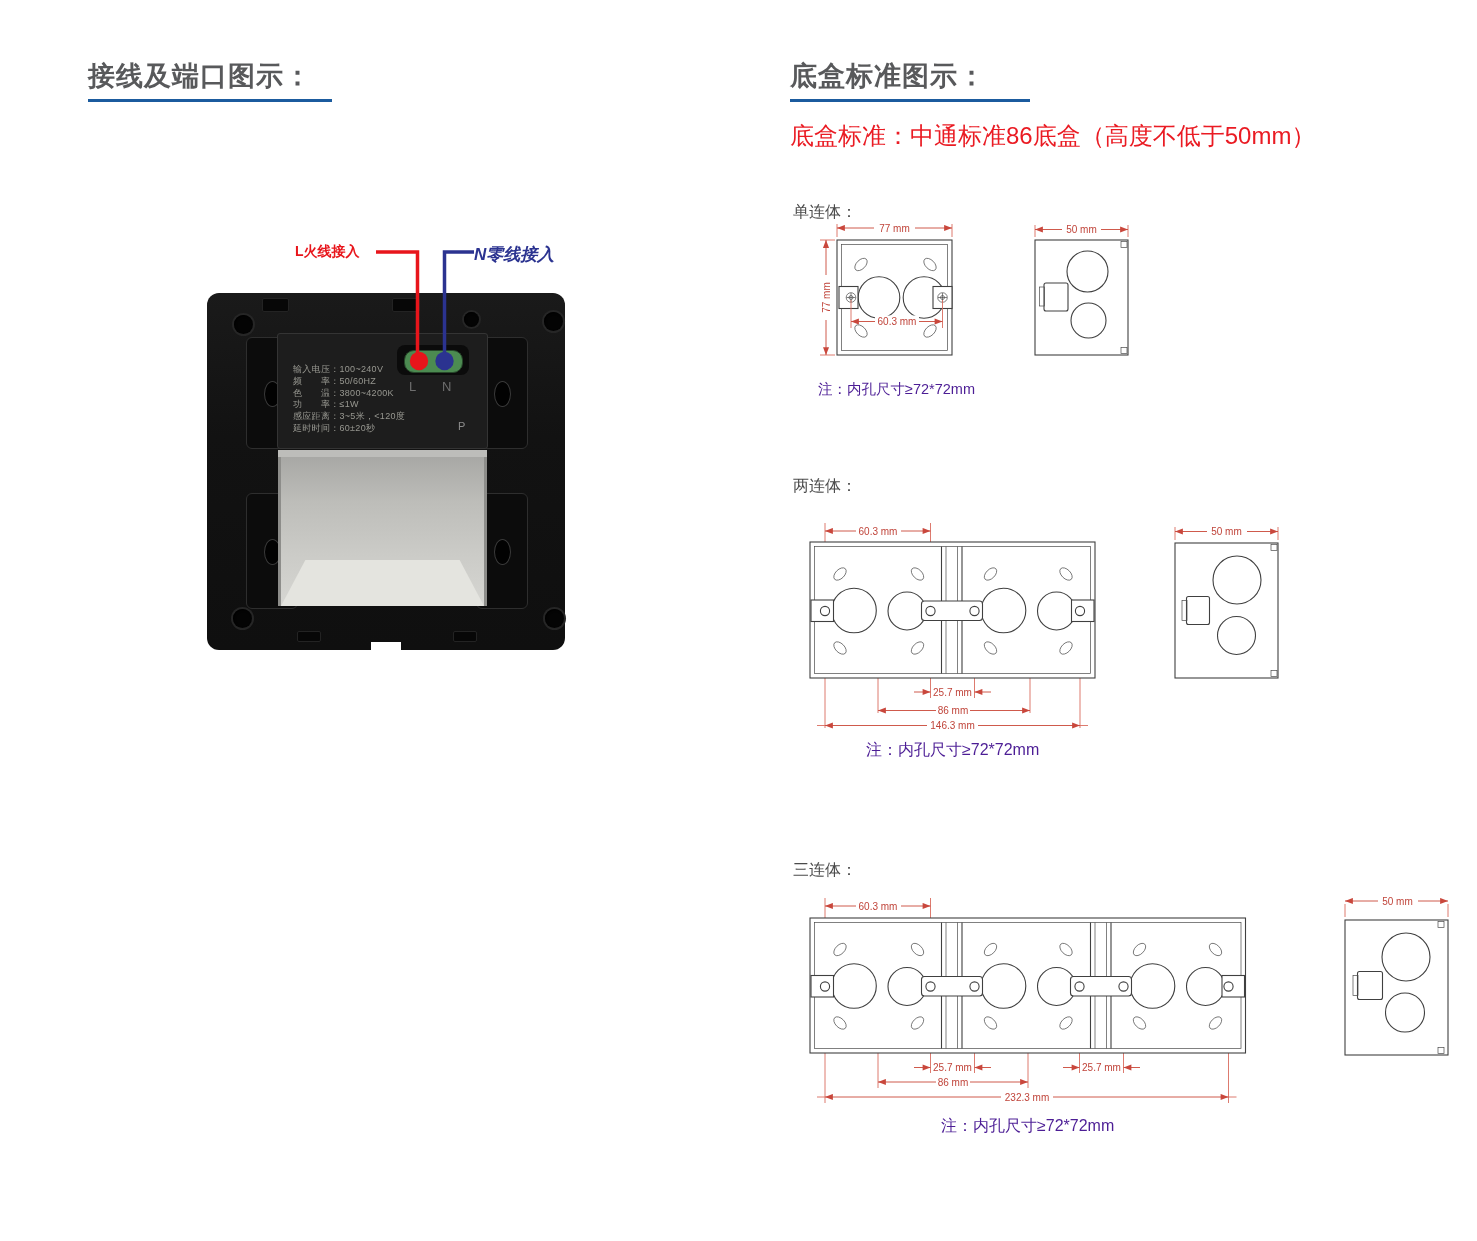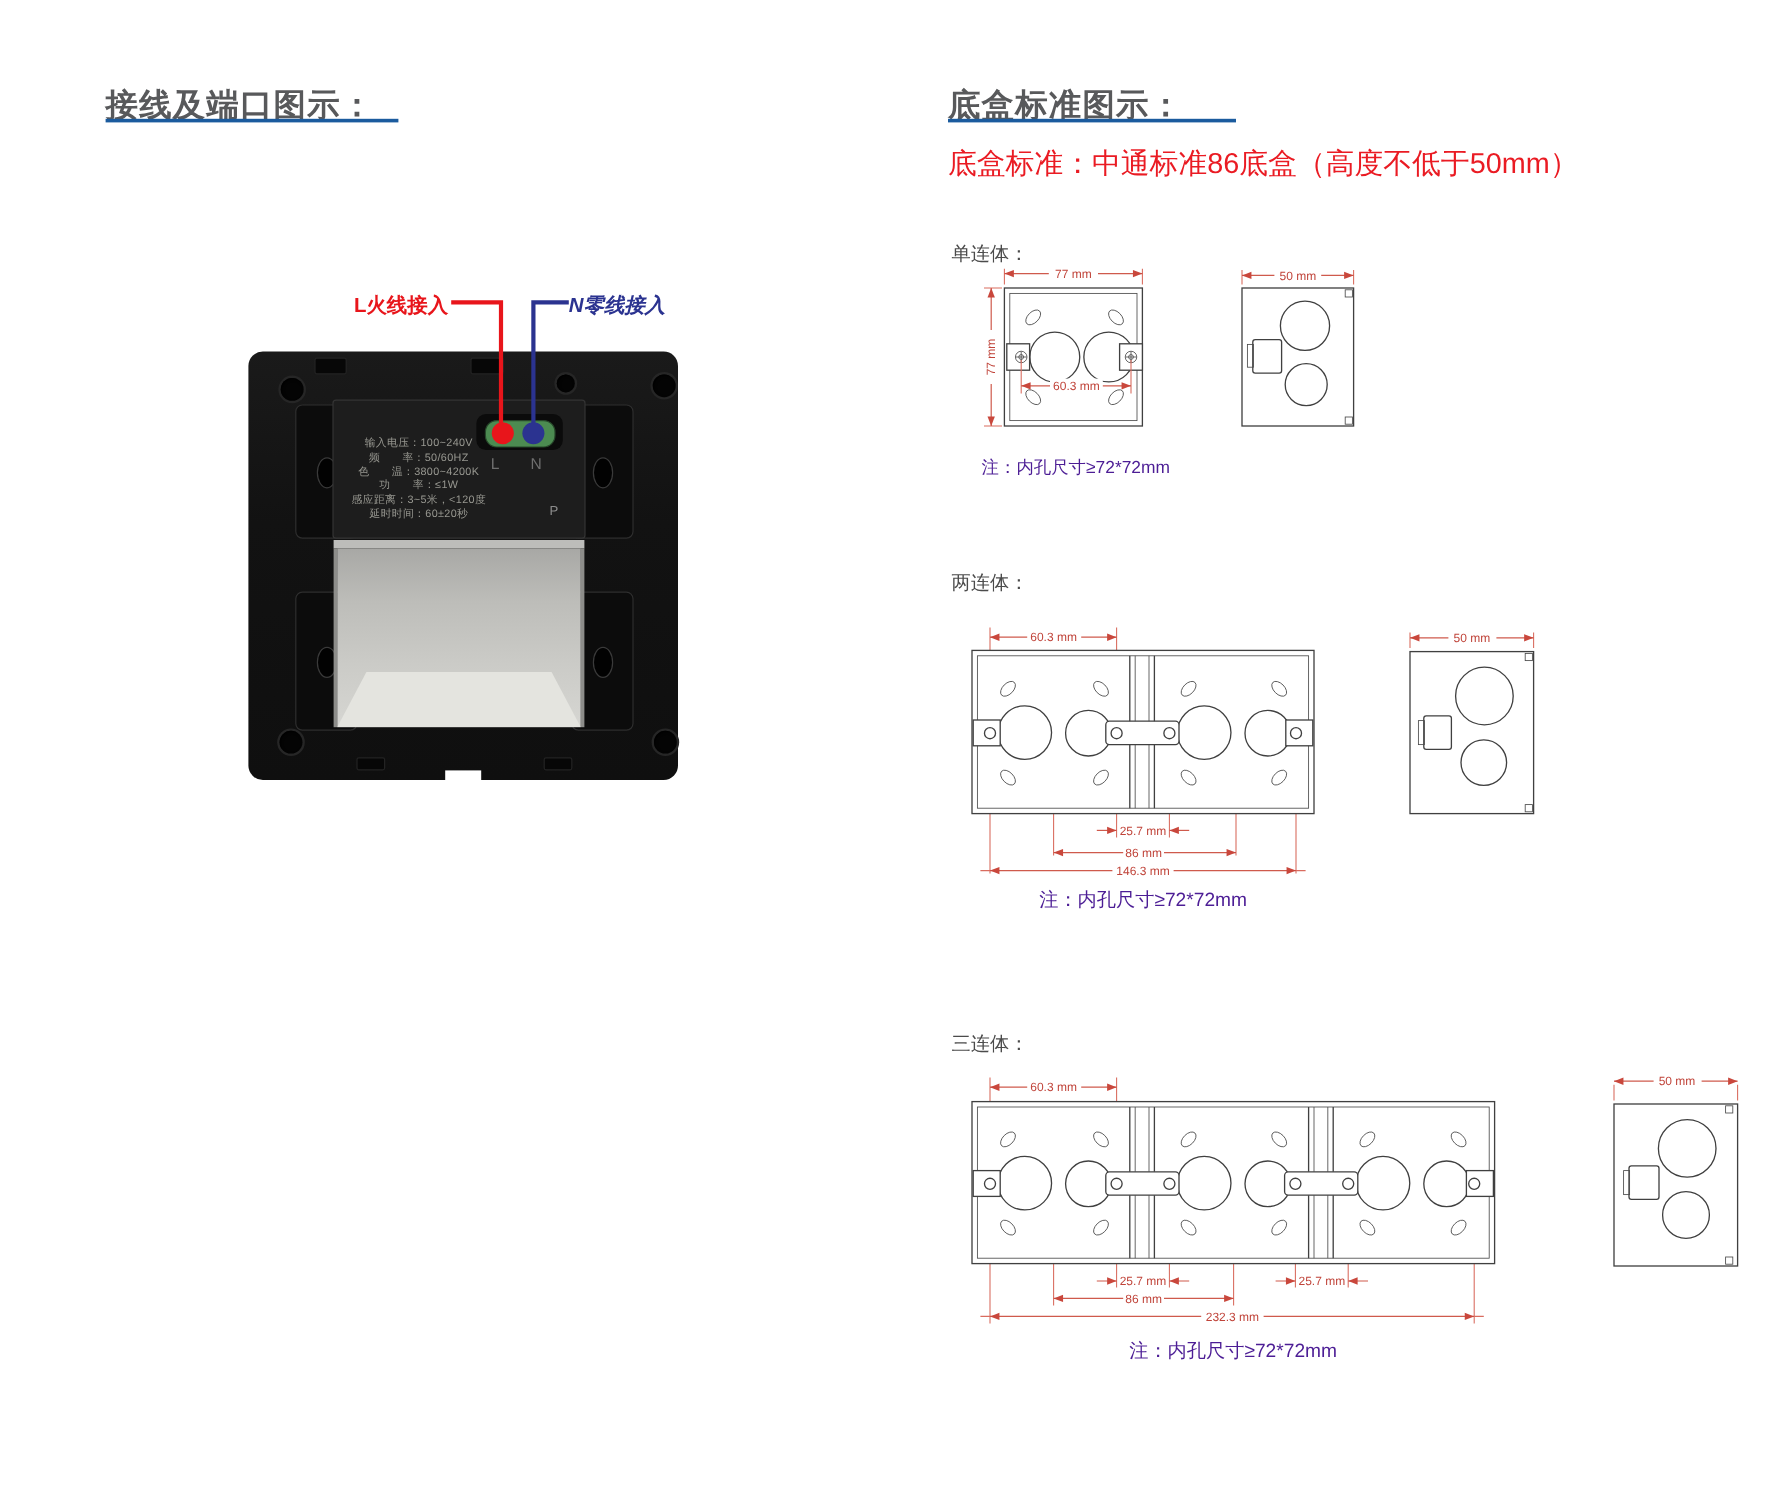--- a/index.html
+++ b/index.html
@@ -1,41 +1,41 @@
 <!DOCTYPE html>
 <html><head>
 <meta charset="utf-8">
 <style>
   html,body{margin:0;padding:0;background:#fff;}
   .page{position:relative;width:1477px;height:1241px;background:#fff;overflow:hidden;
         font-family:"Liberation Sans","DejaVu Sans",sans-serif;}
   .abs{position:absolute;}
-  .h1{font-size:27px;font-weight:700;color:#58595b;letter-spacing:1px;white-space:nowrap;margin-top:12px;}
+  .h1{font-size:27px;font-weight:700;color:#58595b;letter-spacing:1px;white-space:nowrap;}
   .rule{height:3px;background:#1b5b9e;}
   .subtitle{font-size:24px;color:#ea1b23;white-space:nowrap;}
   .seclabel{font-size:16px;color:#4b4b4b;white-space:nowrap;}
   .note{font-size:16px;color:#4c1d95;white-space:nowrap;}
   .note-sm{font-size:14.5px;}
-  .calloutL{font-size:17px;font-weight:700;color:#e8151b;white-space:nowrap;}
+  .calloutL{font-size:14px;font-weight:700;color:#e8151b;white-space:nowrap;}
   .calloutN{font-size:17px;font-weight:700;color:#2b3390;white-space:nowrap;}
 
   
   .device{position:absolute;left:207px;top:293px;width:358px;height:357px;
           background:linear-gradient(180deg,#1a1a1a 0%,#121212 40%,#0f0f0f 100%);
           border-radius:12px;overflow:visible;}
   .dhole{position:absolute;width:19px;height:19px;border-radius:50%;background:#040404;
          box-shadow:0 0 0 2px #262626, inset 1px 1px 2px #000;}
   .dslot{position:absolute;background:#070707;border:1px solid #232323;border-radius:2px;}
   .clip{position:absolute;background:#0c0c0c;border:1px solid #2e2e2e;border-radius:6px;}
   .clip .oval{position:absolute;left:50%;top:50%;width:15px;height:24px;margin:-12px 0 0 -8px;
               background:#020202;border:1px solid #3a3a3a;border-radius:50%;}
   .plate{position:absolute;left:70px;top:40px;width:209px;height:114px;background:#1d1d1d;
          border:1px solid #343434;border-radius:3px;}
   .specs{position:absolute;left:15px;top:30px;font-size:9px;line-height:11.8px;color:#979790;
-         letter-spacing:.3px;white-space:nowrap;text-align:center;}
+         letter-spacing:.3px;white-space:nowrap;}
   .recess{position:absolute;left:119px;top:11px;width:72px;height:30px;background:#0b0b0b;border-radius:8px;}
   .terminal{position:absolute;left:126px;top:16px;width:57px;height:21px;background:#4c8b51;
             border:1px solid #27472a;border-radius:10px;}
   .mark{position:absolute;color:#6e6e6e;font-size:13px;}
   .markp{position:absolute;color:#8b8b8b;font-size:11px;}
   .winedge{position:absolute;left:71px;top:157px;width:209px;height:7px;background:#bdbdba;}
   .window{position:absolute;left:71px;top:164px;width:209px;height:149px;
           background:linear-gradient(180deg,#a8a8a5 0%,#bdbdb9 30%,#cbcbc7 65%,#d6d6d2 100%);
           border-left:3px solid #8d8d8a;border-right:3px solid #8d8d8a;box-sizing:border-box;}
   .winfloor{position:absolute;left:0;bottom:0;width:100%;height:46px;background:#e4e4df;

